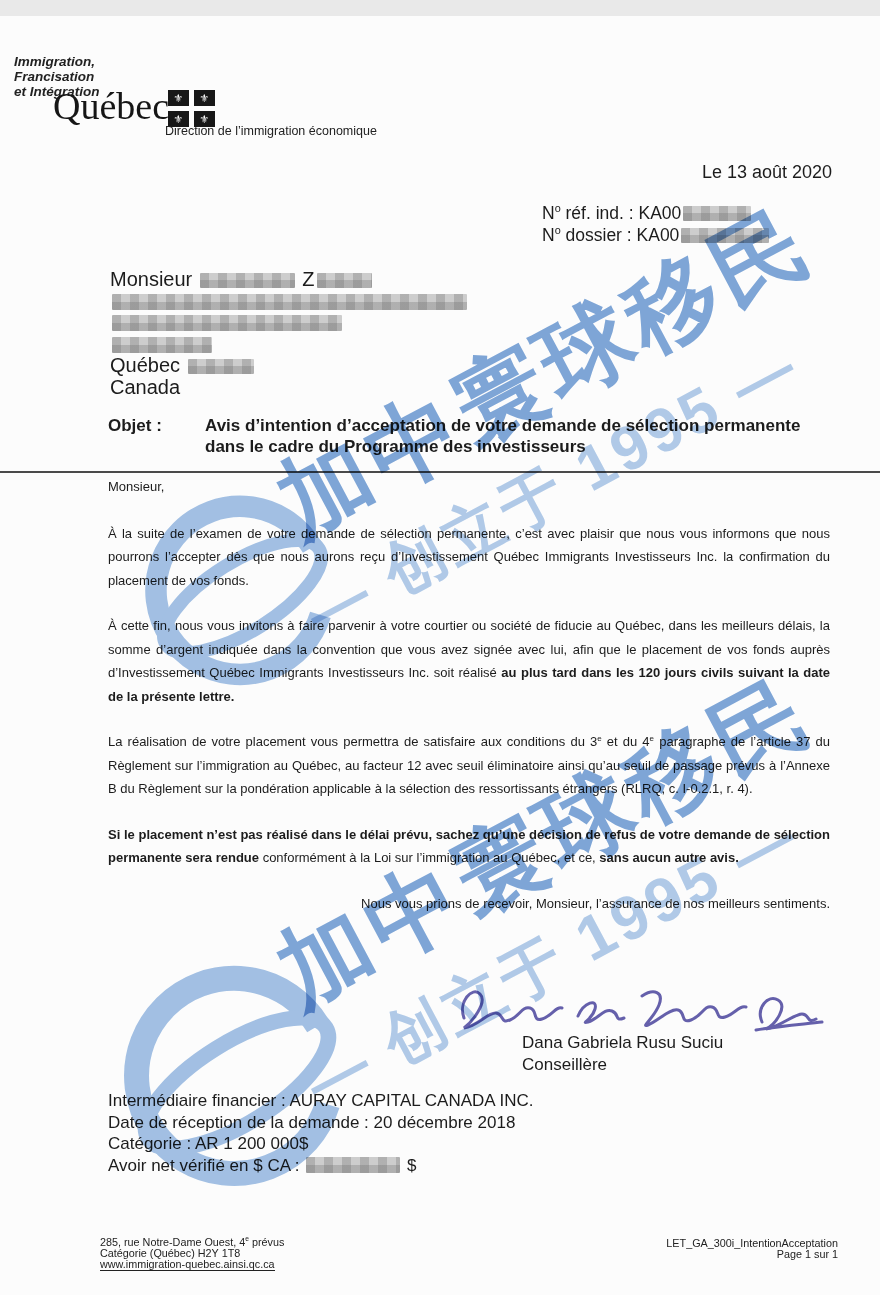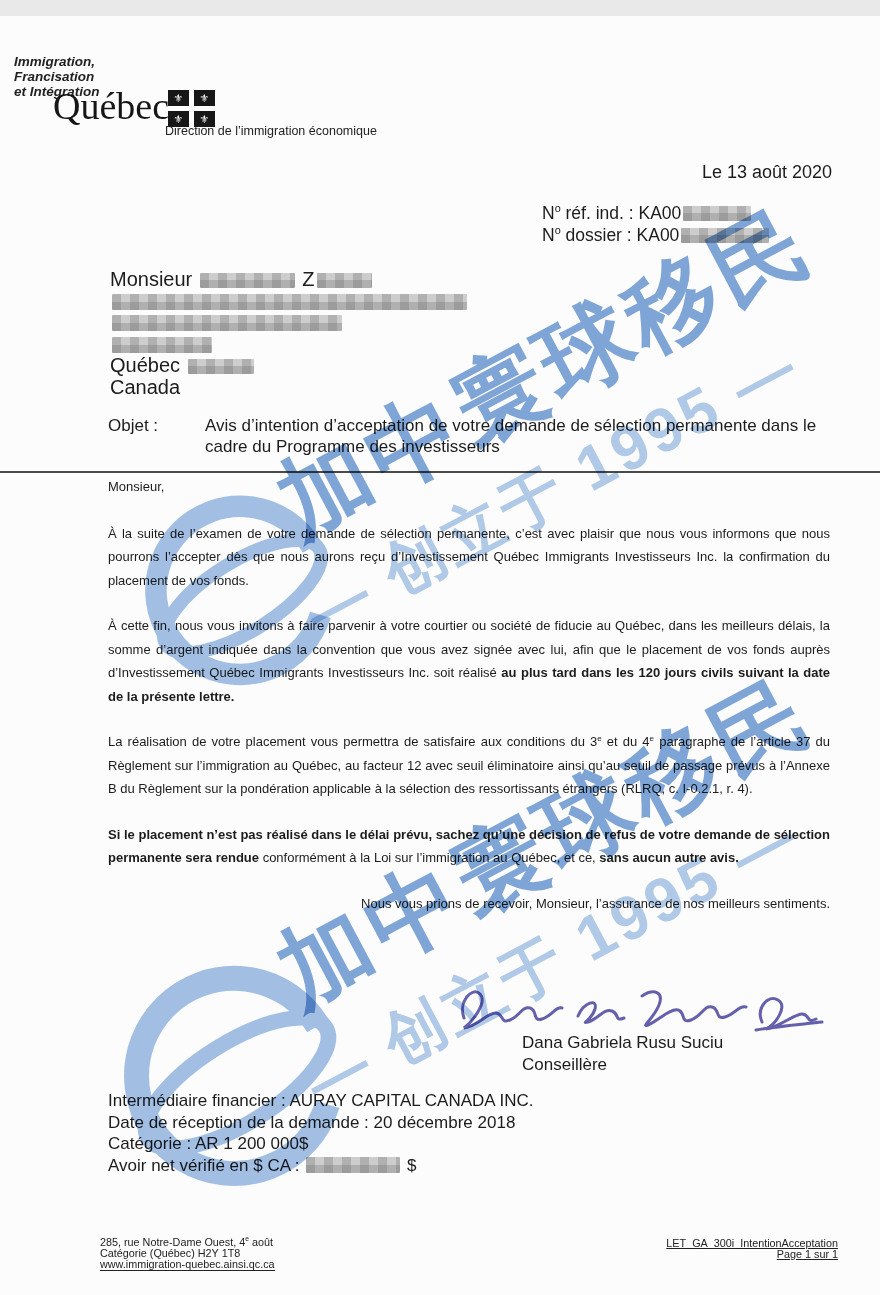--- a/index.html
+++ b/index.html
@@ -12,39 +12,39 @@
             font-size:38px;line-height:40px;color:#161616;}
   .flag{position:absolute;left:168px;top:74px;display:grid;grid-template-columns:21px 21px;
         grid-template-rows:16px 16px;gap:5px;}
   .flag div{background:#171717;color:#fff;font-size:11px;line-height:16px;text-align:center;}
   .division{position:absolute;left:165px;top:108px;font-size:12.5px;color:#222;}
   
   .dateline{position:absolute;top:146px;right:48px;font-size:18px;}
   .refblock{position:absolute;left:542px;top:186px;font-size:17.5px;line-height:22px;}
   .recipient{position:absolute;left:110px;top:253px;font-size:20px;line-height:21.5px;}
   .subject{position:absolute;left:108px;right:44px;top:400px;display:flex;font-size:17px;
-           font-weight:normal;line-height:20.5px;}
+           font-weight:bold;line-height:20.5px;}
   .subject .lbl{flex:0 0 97px;}
   .rule{position:absolute;left:0;top:447px;width:880px;height:2px;background:#4a4a4a;border:0;}
   
   .body{position:absolute;left:108px;right:50px;top:459px;font-size:13px;line-height:23.5px;}
   .body .salutation{margin:0 0 23px 0;}
   .body p{margin:0 0 22px 0;text-align:justify;}
   .body .closing{text-align:right;}
   .b,.body b{font-weight:bold;}
   sup{font-size:0.62em;line-height:0;}
   
   .sig-hand{position:absolute;left:450px;top:962px;width:380px;height:60px;}
   .sig-name{position:absolute;left:522px;top:1016px;font-size:17px;line-height:22px;}
   
   .details{position:absolute;left:108px;top:1074px;font-size:17px;line-height:21.5px;}
   .footer-left{position:absolute;left:100px;top:1221px;font-size:10.8px;line-height:11px;color:#222;}
   .footer-left .url{display:inline-block;border-bottom:1px solid #222;cursor:pointer;}
   .footer-right{position:absolute;right:42px;top:1222px;font-size:10.8px;line-height:11px;
-                text-align:right;color:#222;text-decoration:underline;}
+                text-align:right;color:#222;}
   
   .redact{display:inline-block;height:14px;vertical-align:-2px;margin:0 2px;border-radius:1px;
     background:
       repeating-linear-gradient(90deg, rgba(110,110,110,.30) 0 9px, rgba(255,255,255,0) 9px 18px),
       repeating-linear-gradient(0deg, rgba(140,140,140,.45) 0 8px, rgba(205,205,205,.45) 8px 16px),
       #cdcdcd;}
   
   .wm{position:absolute;pointer-events:none;mix-blend-mode:multiply;z-index:5;}
   .wm-l1{font-size:92px;font-weight:bold;letter-spacing:6px;color:rgba(84,138,204,0.75);
          transform:rotate(-28deg);transform-origin:left bottom;white-space:nowrap;}
@@ -118,21 +118,21 @@
   </div>
 
   <div class="details">
     <div><span>Intermédiaire financier : AURAY CAPITAL CANADA INC.</span></div>
     <div><span>Date de réception de la demande : 20 décembre 2018</span></div>
     <div><span>Catégorie : AR 1 200 000$</span></div>
     <div><span>Avoir net vérifié en $ CA : </span><span class="redact" style="width: 94px; height: 16px;"></span><span> $</span></div>
   </div>
 
   <div class="footer-left">
-    <div><span>285, rue Notre-Dame Ouest, 4</span><sup>e</sup><span> août</span></div>
+    <div><span>285, rue Notre-Dame Ouest, 4</span><sup>e</sup><span> prévus</span></div>
     <div>Catégorie (Québec) H2Y 1T8</div>
     <div><span class="url">www.immigration-quebec.ainsi.qc.ca</span></div>
   </div>
   <div class="footer-right">
     <div>LET_GA_300i_IntentionAcceptation</div>
     <div>Page 1 sur 1</div>
   </div>
 
   <div class="wm wm-logo" style="left:140px;top:478px;">
     <svg width="205" height="205" viewBox="0 0 200 200">

